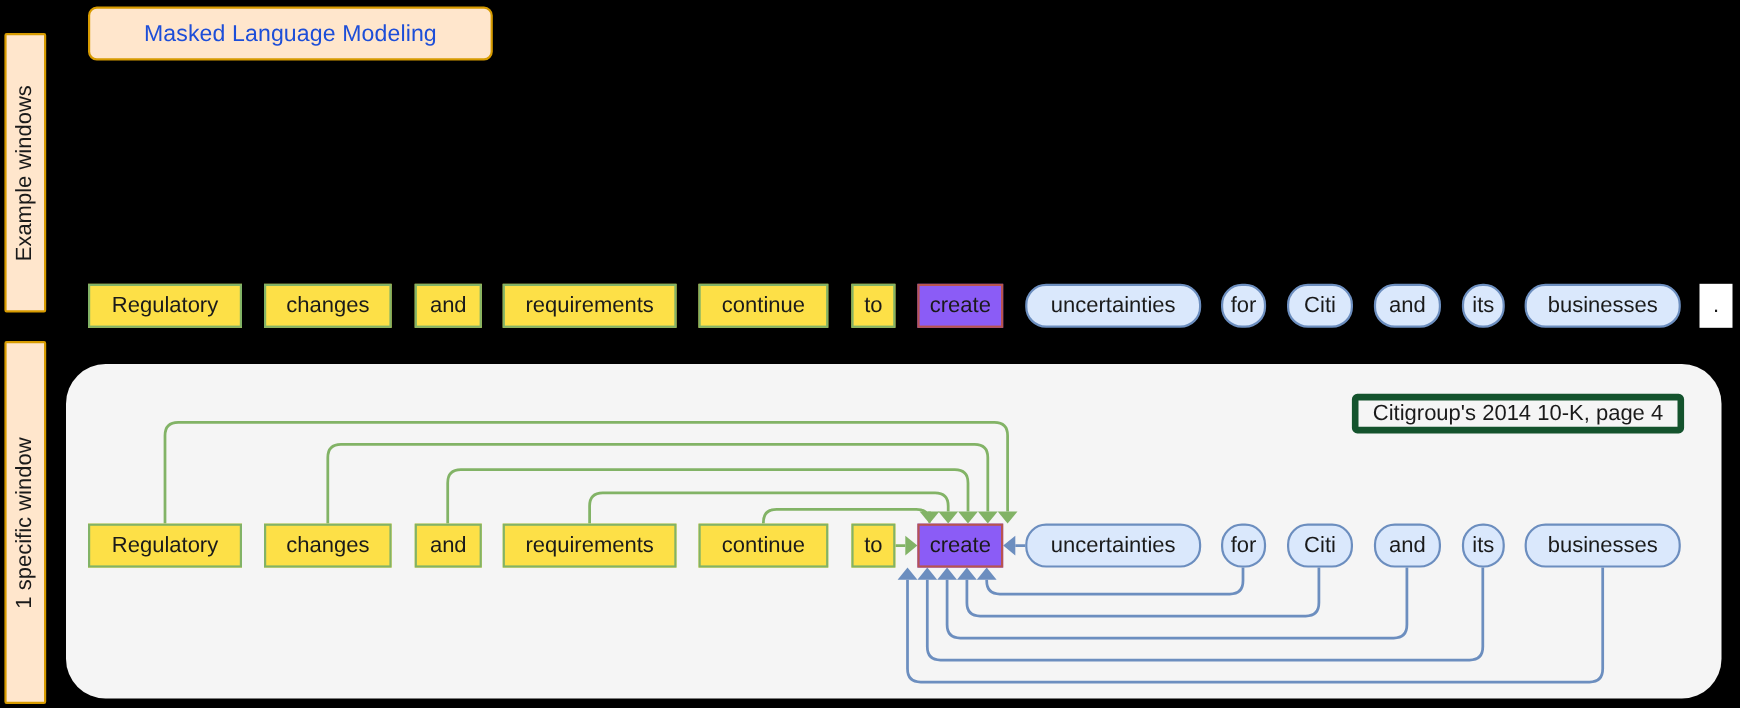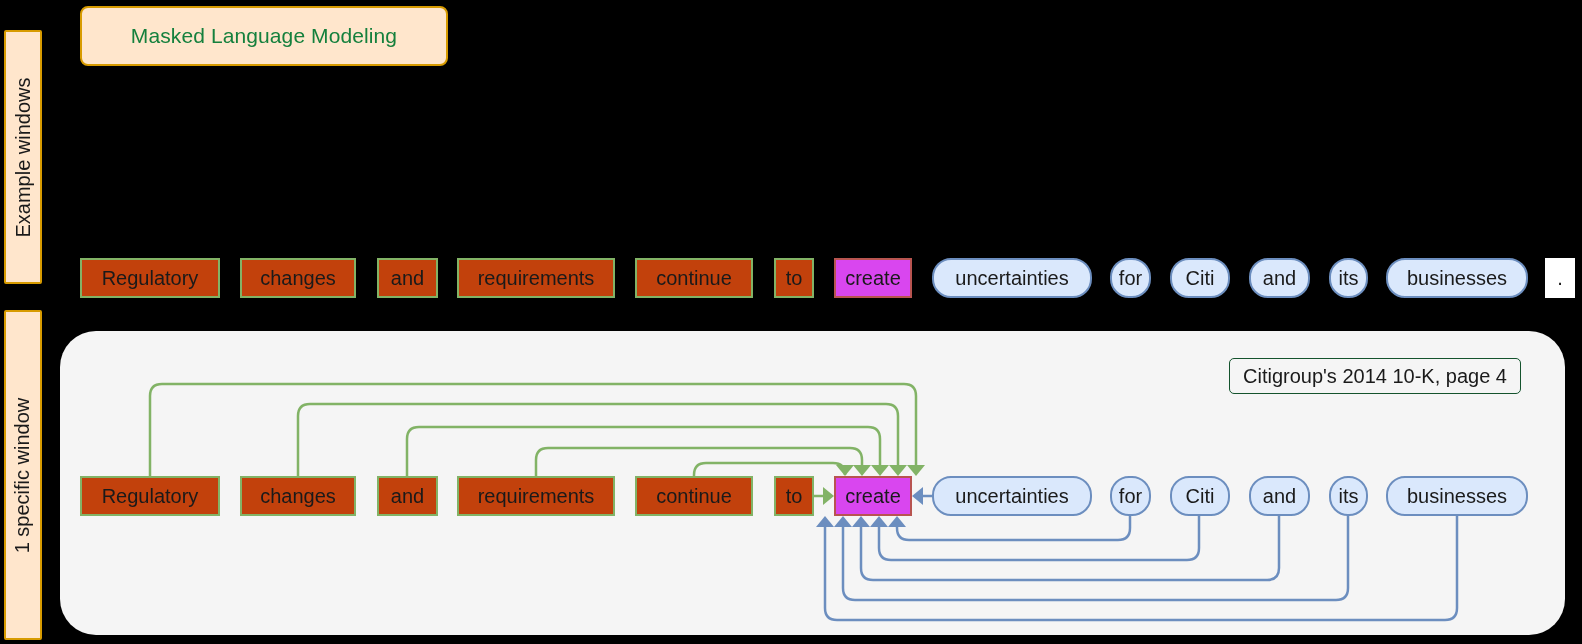--- a/index.html
+++ b/index.html
@@ -13,26 +13,26 @@
   #stage {
     position: relative;
     width: 1582px; height: 644px;
     background: #000000;
   }
 
   
   .title-box {
     position: absolute;
     left: 80px; top: 6px;
-    width: 368px; height: 60px;
+    width: 368px; height: 49px;
     background: #ffe6cc;
     border: 2px solid #d79b00;
     border-radius: 8px;
     display: flex; align-items: center; justify-content: center;
-    font-size: 21px; color: #15803d;
+    font-size: 21px; color: #1d4ed8;
     letter-spacing: .1px;
   }
 
   
   .side-label {
     position: absolute;
     background: #ffe6cc;
     border: 2px solid #d79b00;
     border-radius: 2px;
     display: flex; align-items: center; justify-content: center;
@@ -55,39 +55,39 @@
     border-radius: 36px;
   }
 
   
   .citation {
     position: absolute;
     left: 1229px; top: 358px;
     height: 36px;
     padding: 0 13px;
     background: #f5f5f5;
-    border: 1px solid #14532d;
+    border: 6px solid #14532d;
     border-radius: 5px;
     display: flex; align-items: center;
     font-size: 20px; color: #1a1a1a;
     white-space: nowrap;
   }
 
   
   .token {
     position: absolute;
     height: 40px;
     display: flex; align-items: center; justify-content: center;
     font-size: 20px; color: #1a1a1a;
     white-space: nowrap;
     border-width: 2px; border-style: solid;
   }
-  .token.green { background: #c2410c; border-color: #82b366; }
+  .token.green { background: #fde047; border-color: #82b366; }
   .token.blue  { background: #dae8fc; border-color: #6c8ebf; border-radius: 19px; }
-  .token.red   { background: #d946ef; border-color: #b85450; }
+  .token.red   { background: #8b5cf6; border-color: #b85450; }
   .token.plain { background: #ffffff; border: none; justify-content: center; }
 
   
   #arrows {
     position: absolute; left: 0; top: 0;
     width: 1582px; height: 644px;
     pointer-events: none;
   }
 </style>
 </head>

